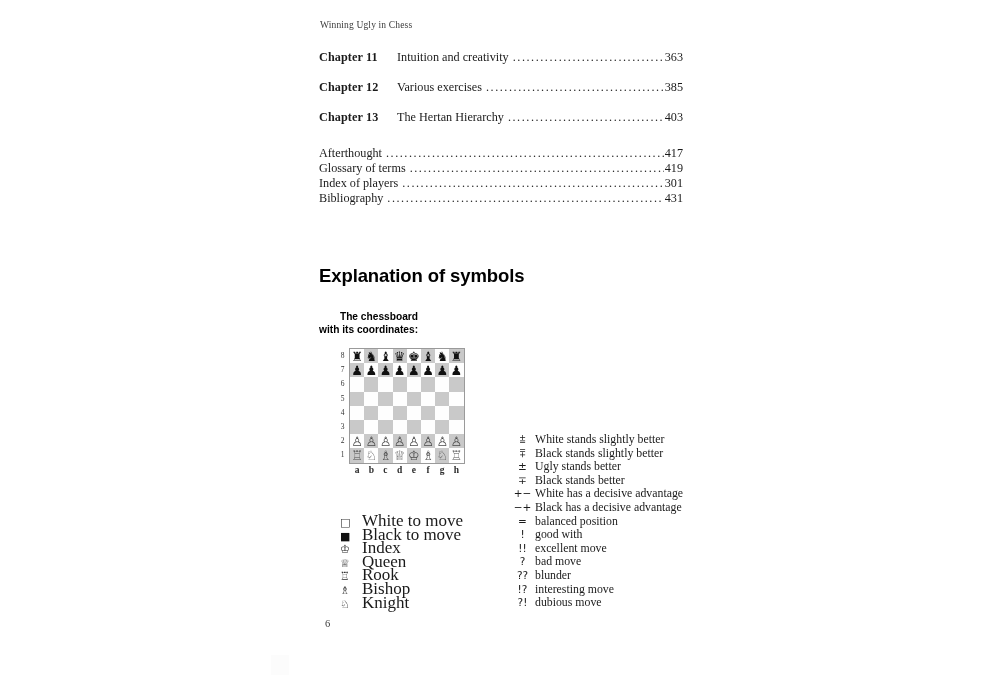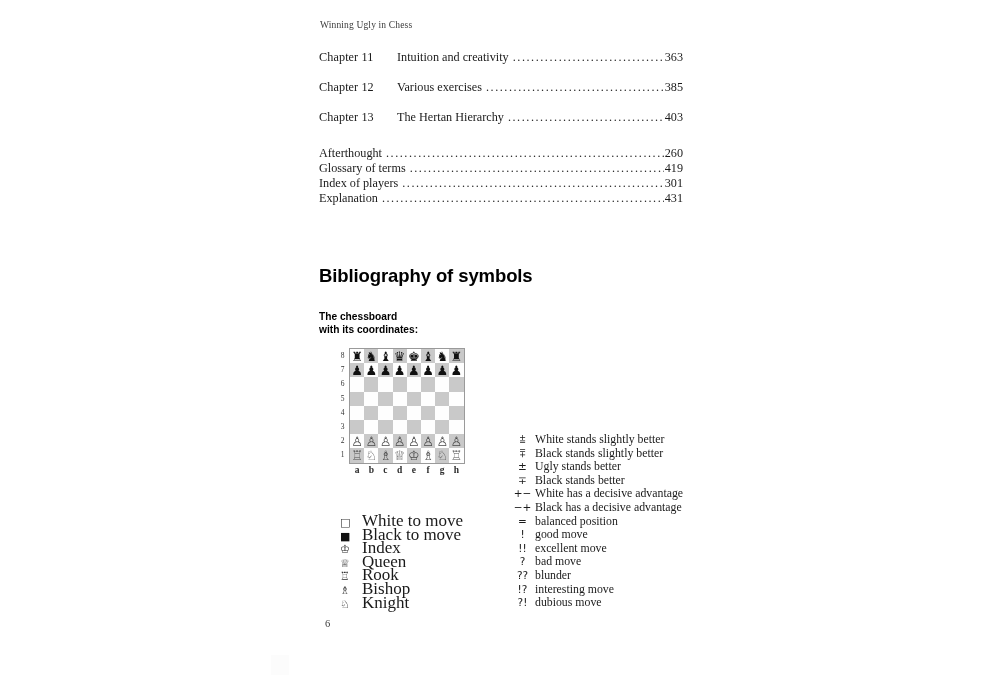--- a/index.html
+++ b/index.html
@@ -45,21 +45,21 @@
   .toc-chapter-row {
     position: relative;
     height: 30px;
     line-height: 15px;
     font-size: 12.2px;
   }
   .toc-chapter-label {
     position: absolute;
     left: 0;
     top: 0;
-    font-weight: normal;
+    font-weight: bold;
     letter-spacing: 0.1px;
   }
   .toc-chapter-main {
     position: absolute;
     left: 78px;
     right: 0;
     top: 0;
     display: flex;
     align-items: baseline;
     white-space: nowrap;
@@ -114,20 +114,21 @@
 
   .board-caption {
     position: absolute;
     left: 318px;
     top: 311px;
     font-family: "Liberation Sans", sans-serif;
     font-weight: bold;
     font-size: 10.2px;
     line-height: 12.5px;
     color: #000;
+    text-align: right;
   }
 
   
   .board-wrap {
     position: absolute;
     left: 336px;
     top: 348px;
   }
   .board-grid {
     position: relative;
@@ -292,40 +293,40 @@
           <span class="leader">................................................................................</span>
           <span class="toc-page">403</span>
         </span>
       </div>
     </div>
 
   <div class="toc-back">
       <div class="toc-back-row">
         <span class="toc-title">Afterthought</span>
         <span class="leader">................................................................................</span>
-        <span class="toc-page">260</span>
+        <span class="toc-page">417</span>
       </div>
       <div class="toc-back-row">
         <span class="toc-title">Glossary of terms</span>
         <span class="leader">................................................................................</span>
         <span class="toc-page">419</span>
       </div>
       <div class="toc-back-row">
         <span class="toc-title">Index of players</span>
         <span class="leader">................................................................................</span>
         <span class="toc-page">301</span>
       </div>
       <div class="toc-back-row">
-        <span class="toc-title">Explanation</span>
+        <span class="toc-title">Bibliography</span>
         <span class="leader">................................................................................</span>
         <span class="toc-page">431</span>
       </div>
     </div>
 
-  <div class="section-heading">Bibliography of symbols</div>
+  <div class="section-heading">Explanation of symbols</div>
 
   <div class="board-caption">
     <div>The chessboard</div>
     <div>with its coordinates:</div>
   </div>
 
   <div class="board-wrap">
     <div class="rank-labels">
         <div>8</div>
         <div>7</div>
@@ -533,21 +534,21 @@
       <div class="eval-row">
         <span class="eval-sym">−+</span>
         <span class="eval-txt">Black has a decisive advantage</span>
       </div>
       <div class="eval-row">
         <span class="eval-sym">=</span>
         <span class="eval-txt">balanced position</span>
       </div>
       <div class="eval-row">
         <span class="eval-sym">!</span>
-        <span class="eval-txt">good move</span>
+        <span class="eval-txt">good with</span>
       </div>
       <div class="eval-row">
         <span class="eval-sym">!!</span>
         <span class="eval-txt">excellent move</span>
       </div>
       <div class="eval-row">
         <span class="eval-sym">?</span>
         <span class="eval-txt">bad move</span>
       </div>
       <div class="eval-row">

